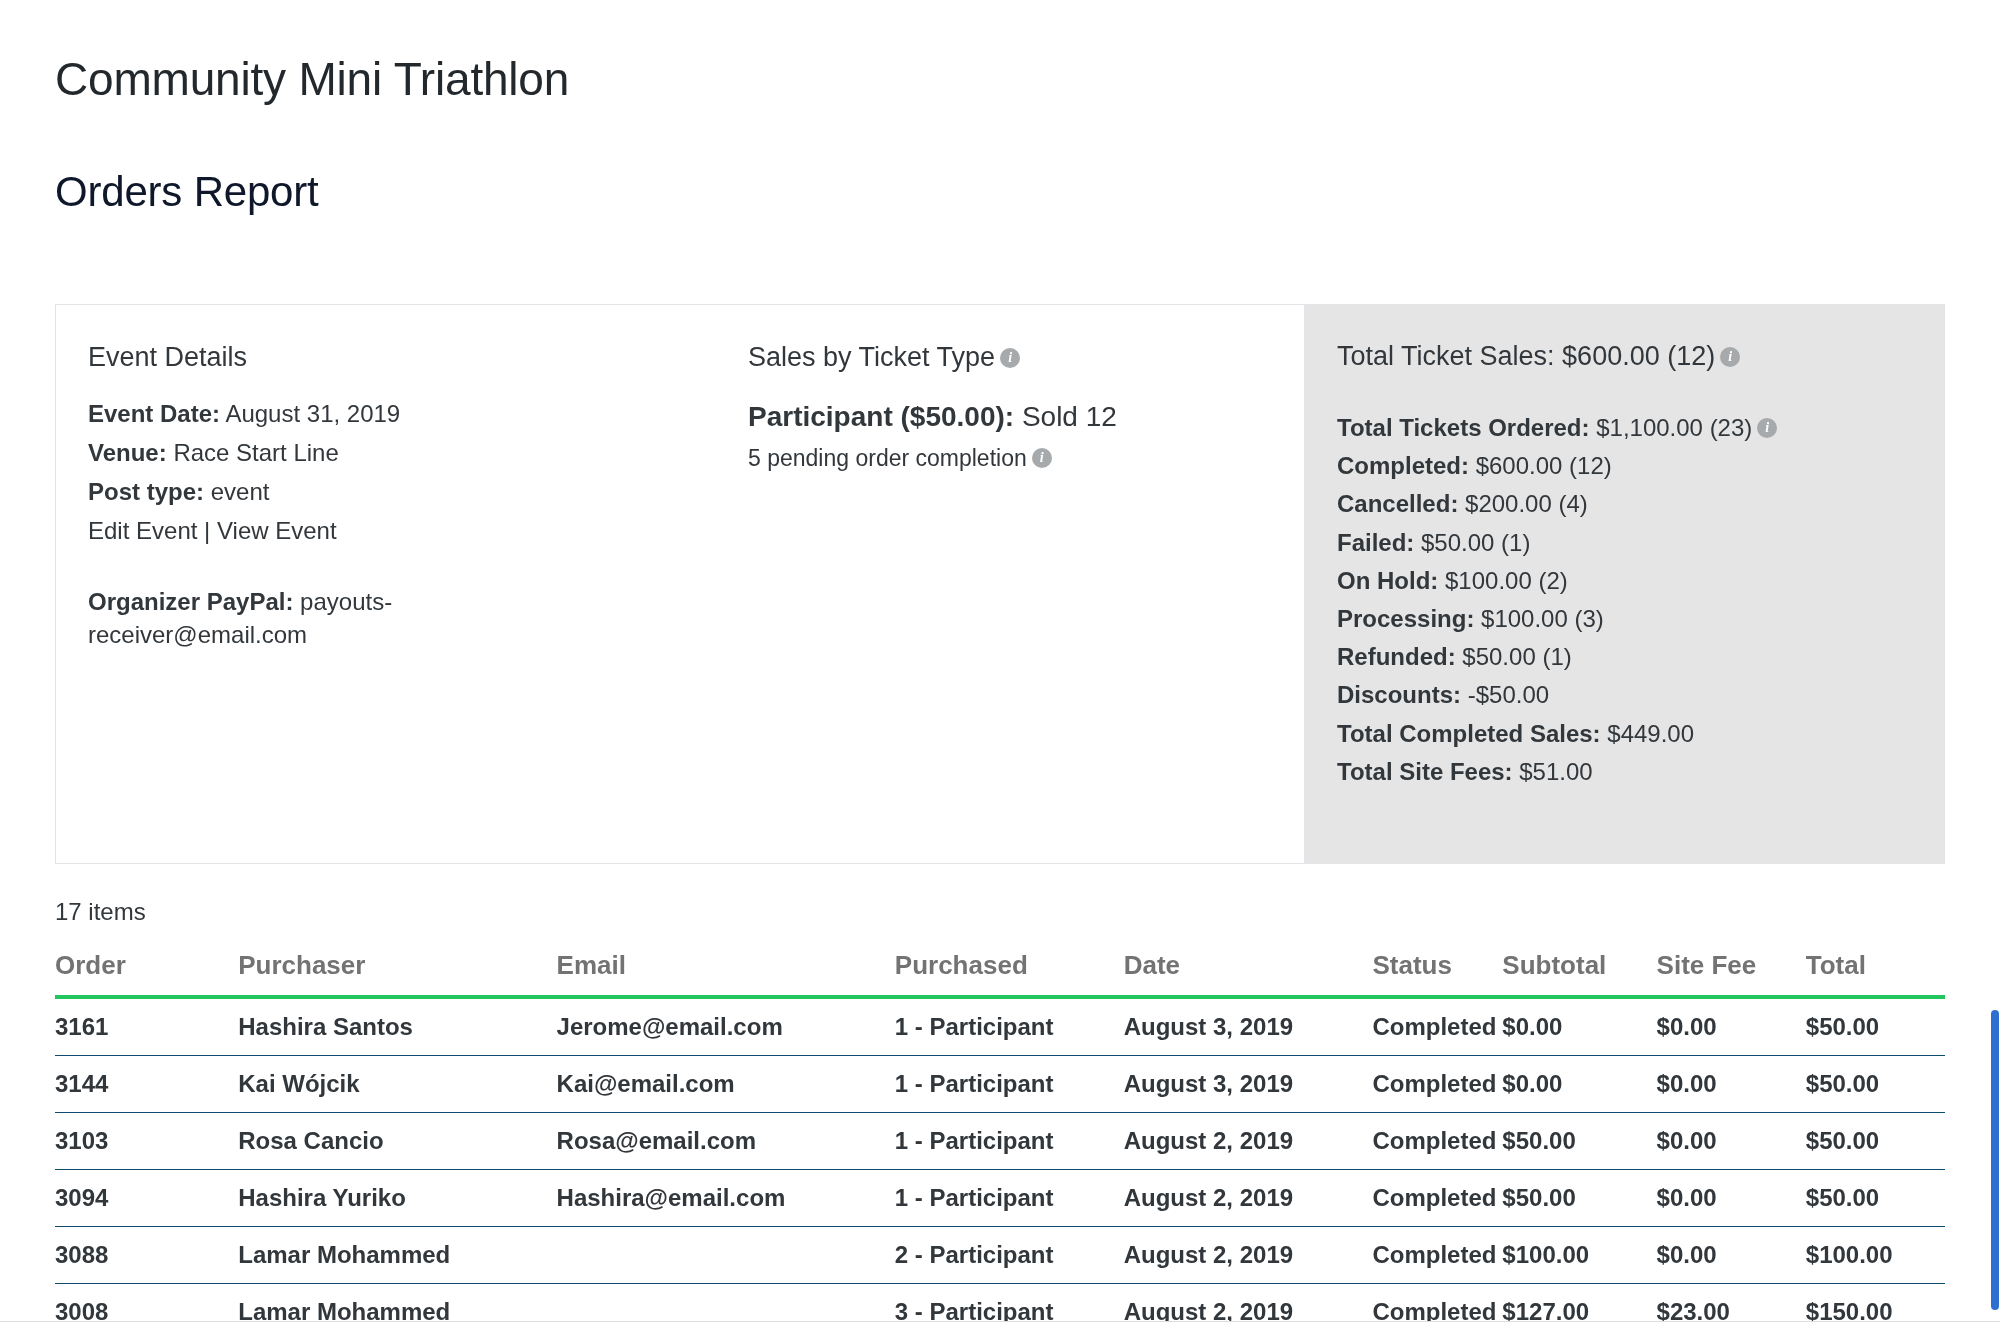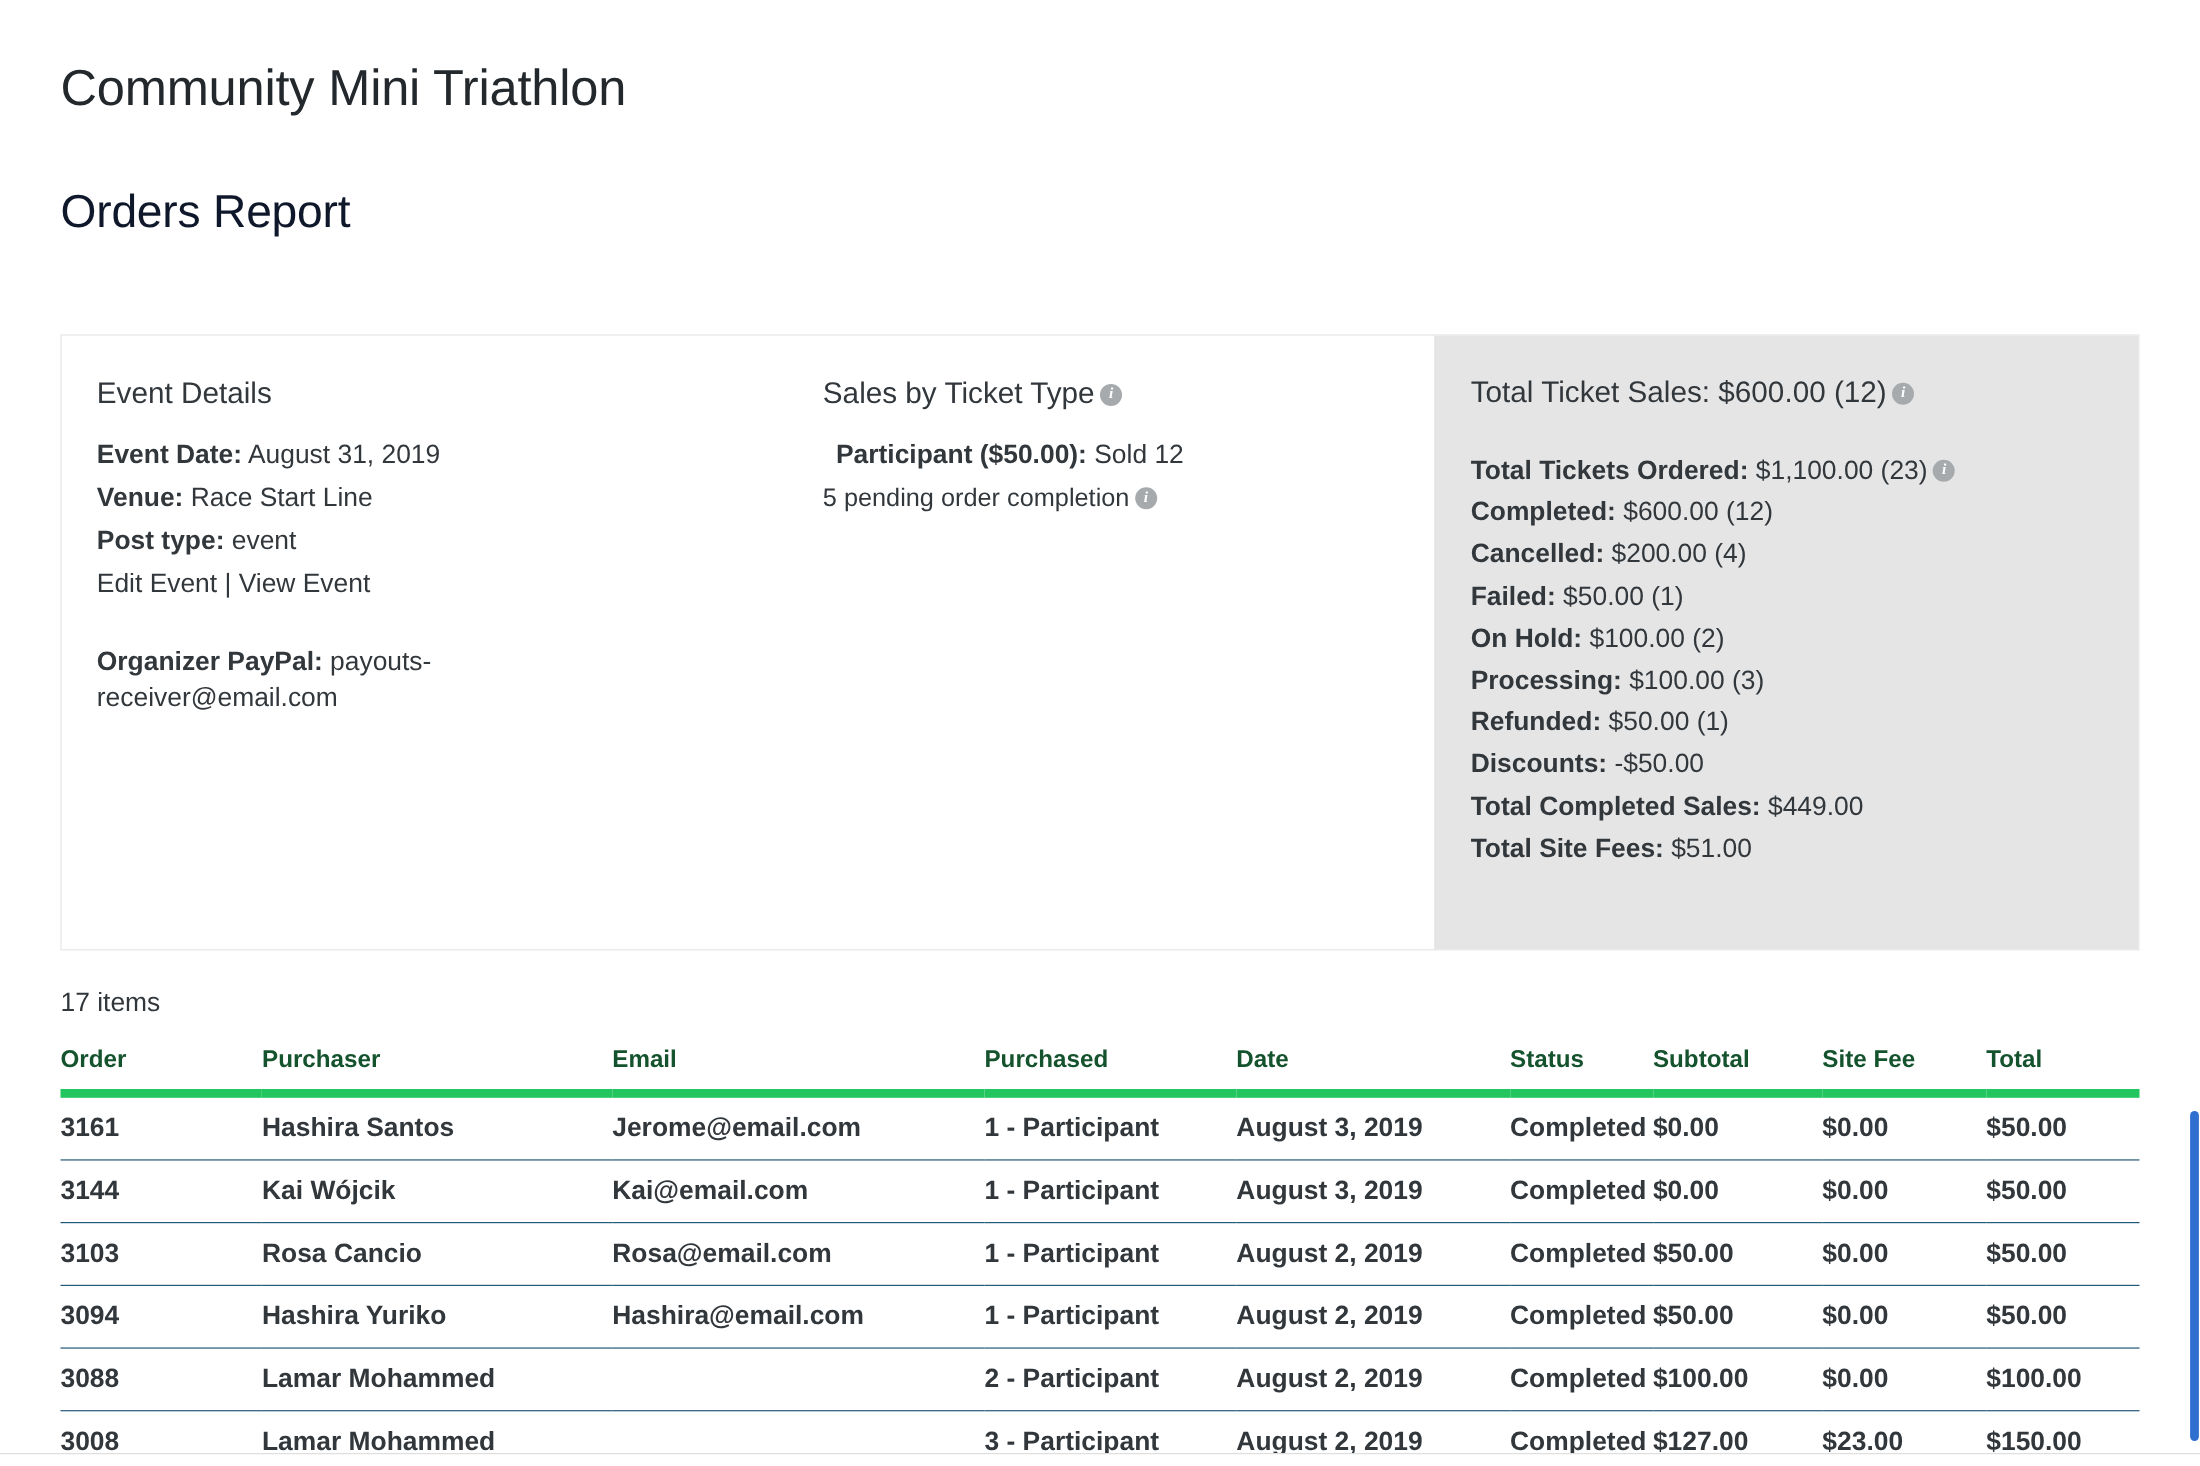--- a/index.html
+++ b/index.html
@@ -93,23 +93,22 @@
     color: #32373c;
     text-decoration: none;
   }
   .spacer-block { height: 34px; }
   .paypal {
     font-size: 24px;
     line-height: 1.38;
     max-width: 420px;
   }
   .sales-line {
-    font-size: 24px;
+    font-size: 28px;
     line-height: 1.6;
-    margin-left: 12px;
   }
   .sales-sub {
     font-size: 23px;
     line-height: 1.6;
     color: #32373c;
   }
   .totals-head {
     font-size: 27px;
     font-weight: 400;
     margin: 0 0 40px 0;
@@ -128,25 +127,25 @@
     padding-right: 6px;
   }
 
   table.orders {
     width: 100%;
     border-collapse: collapse;
     margin-top: 24px;
   }
   table.orders th {
     text-align: left;
-    font-size: 22px;
+    font-size: 26px;
     font-weight: bold;
-    color: #14532d;
+    color: #737373;
     padding: 0 0 14px 0;
-    border-bottom: 8px solid #22c55e;
+    border-bottom: 4px solid #22c55e;
     white-space: nowrap;
   }
   table.orders td {
     font-size: 24px;
     color: #32373c;
     padding: 14px 0 14px 0;
     border-bottom: 1px solid #0c4a6e;
     white-space: nowrap;
     font-weight: bold;
   }

